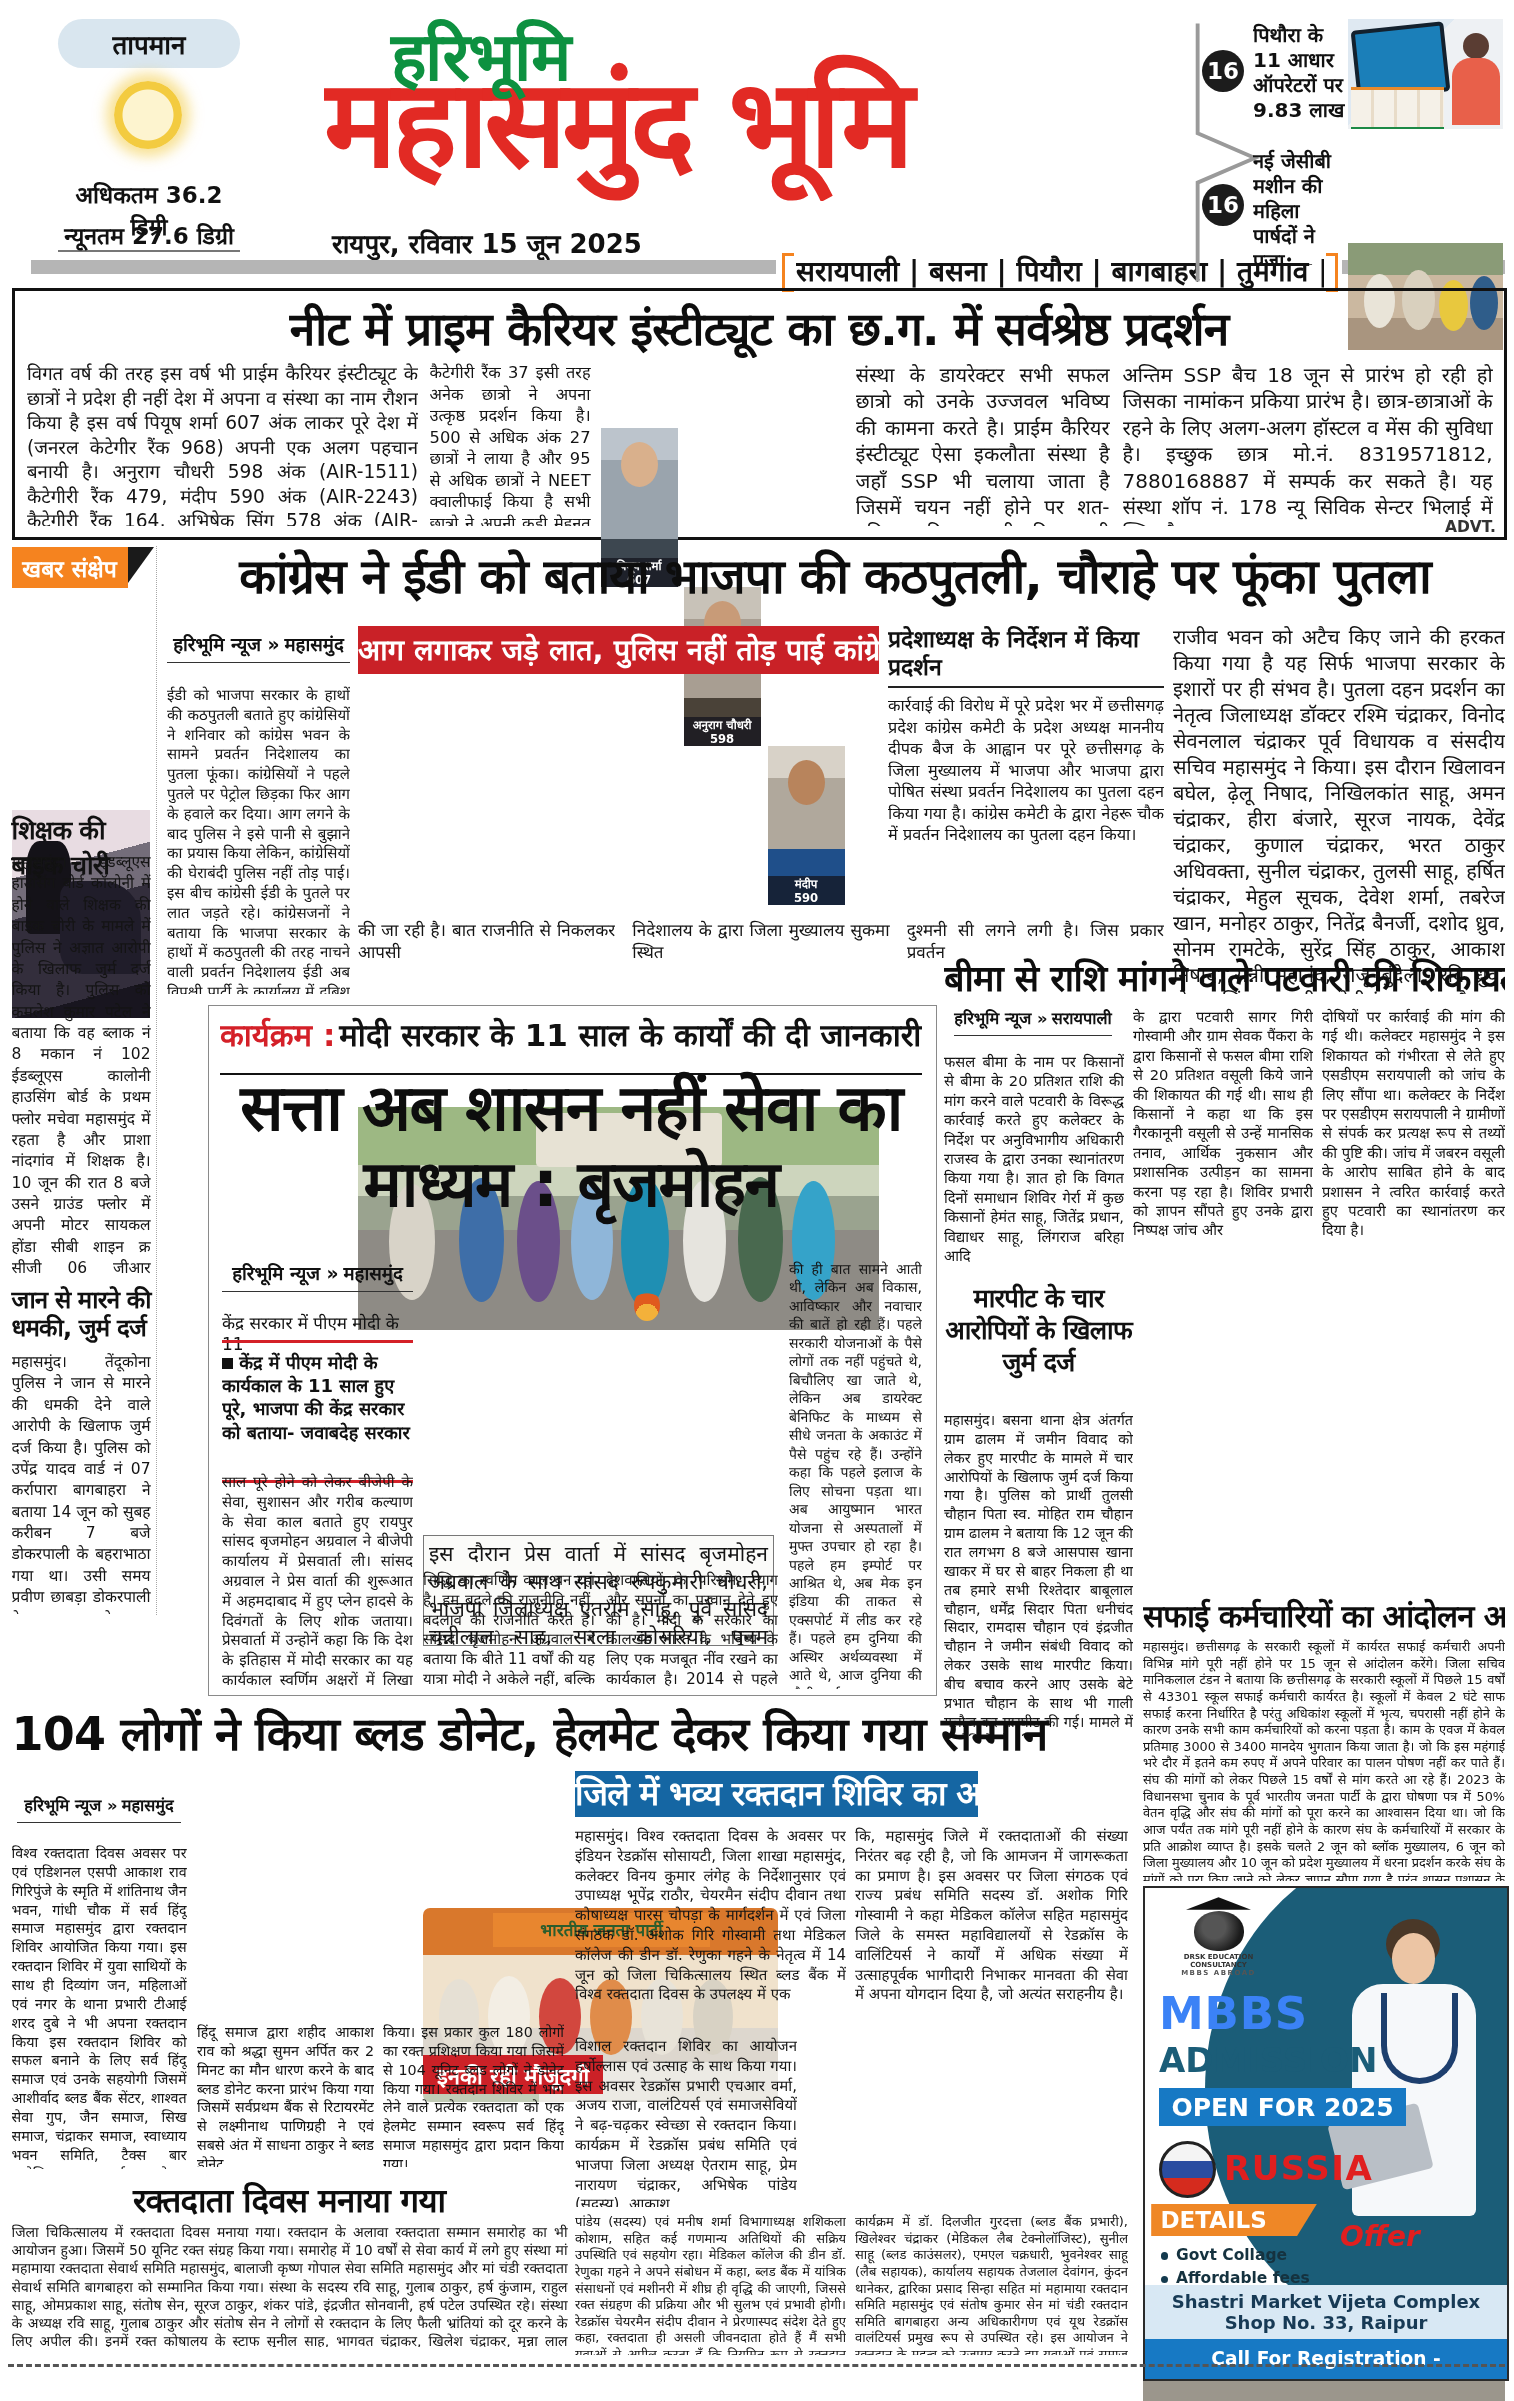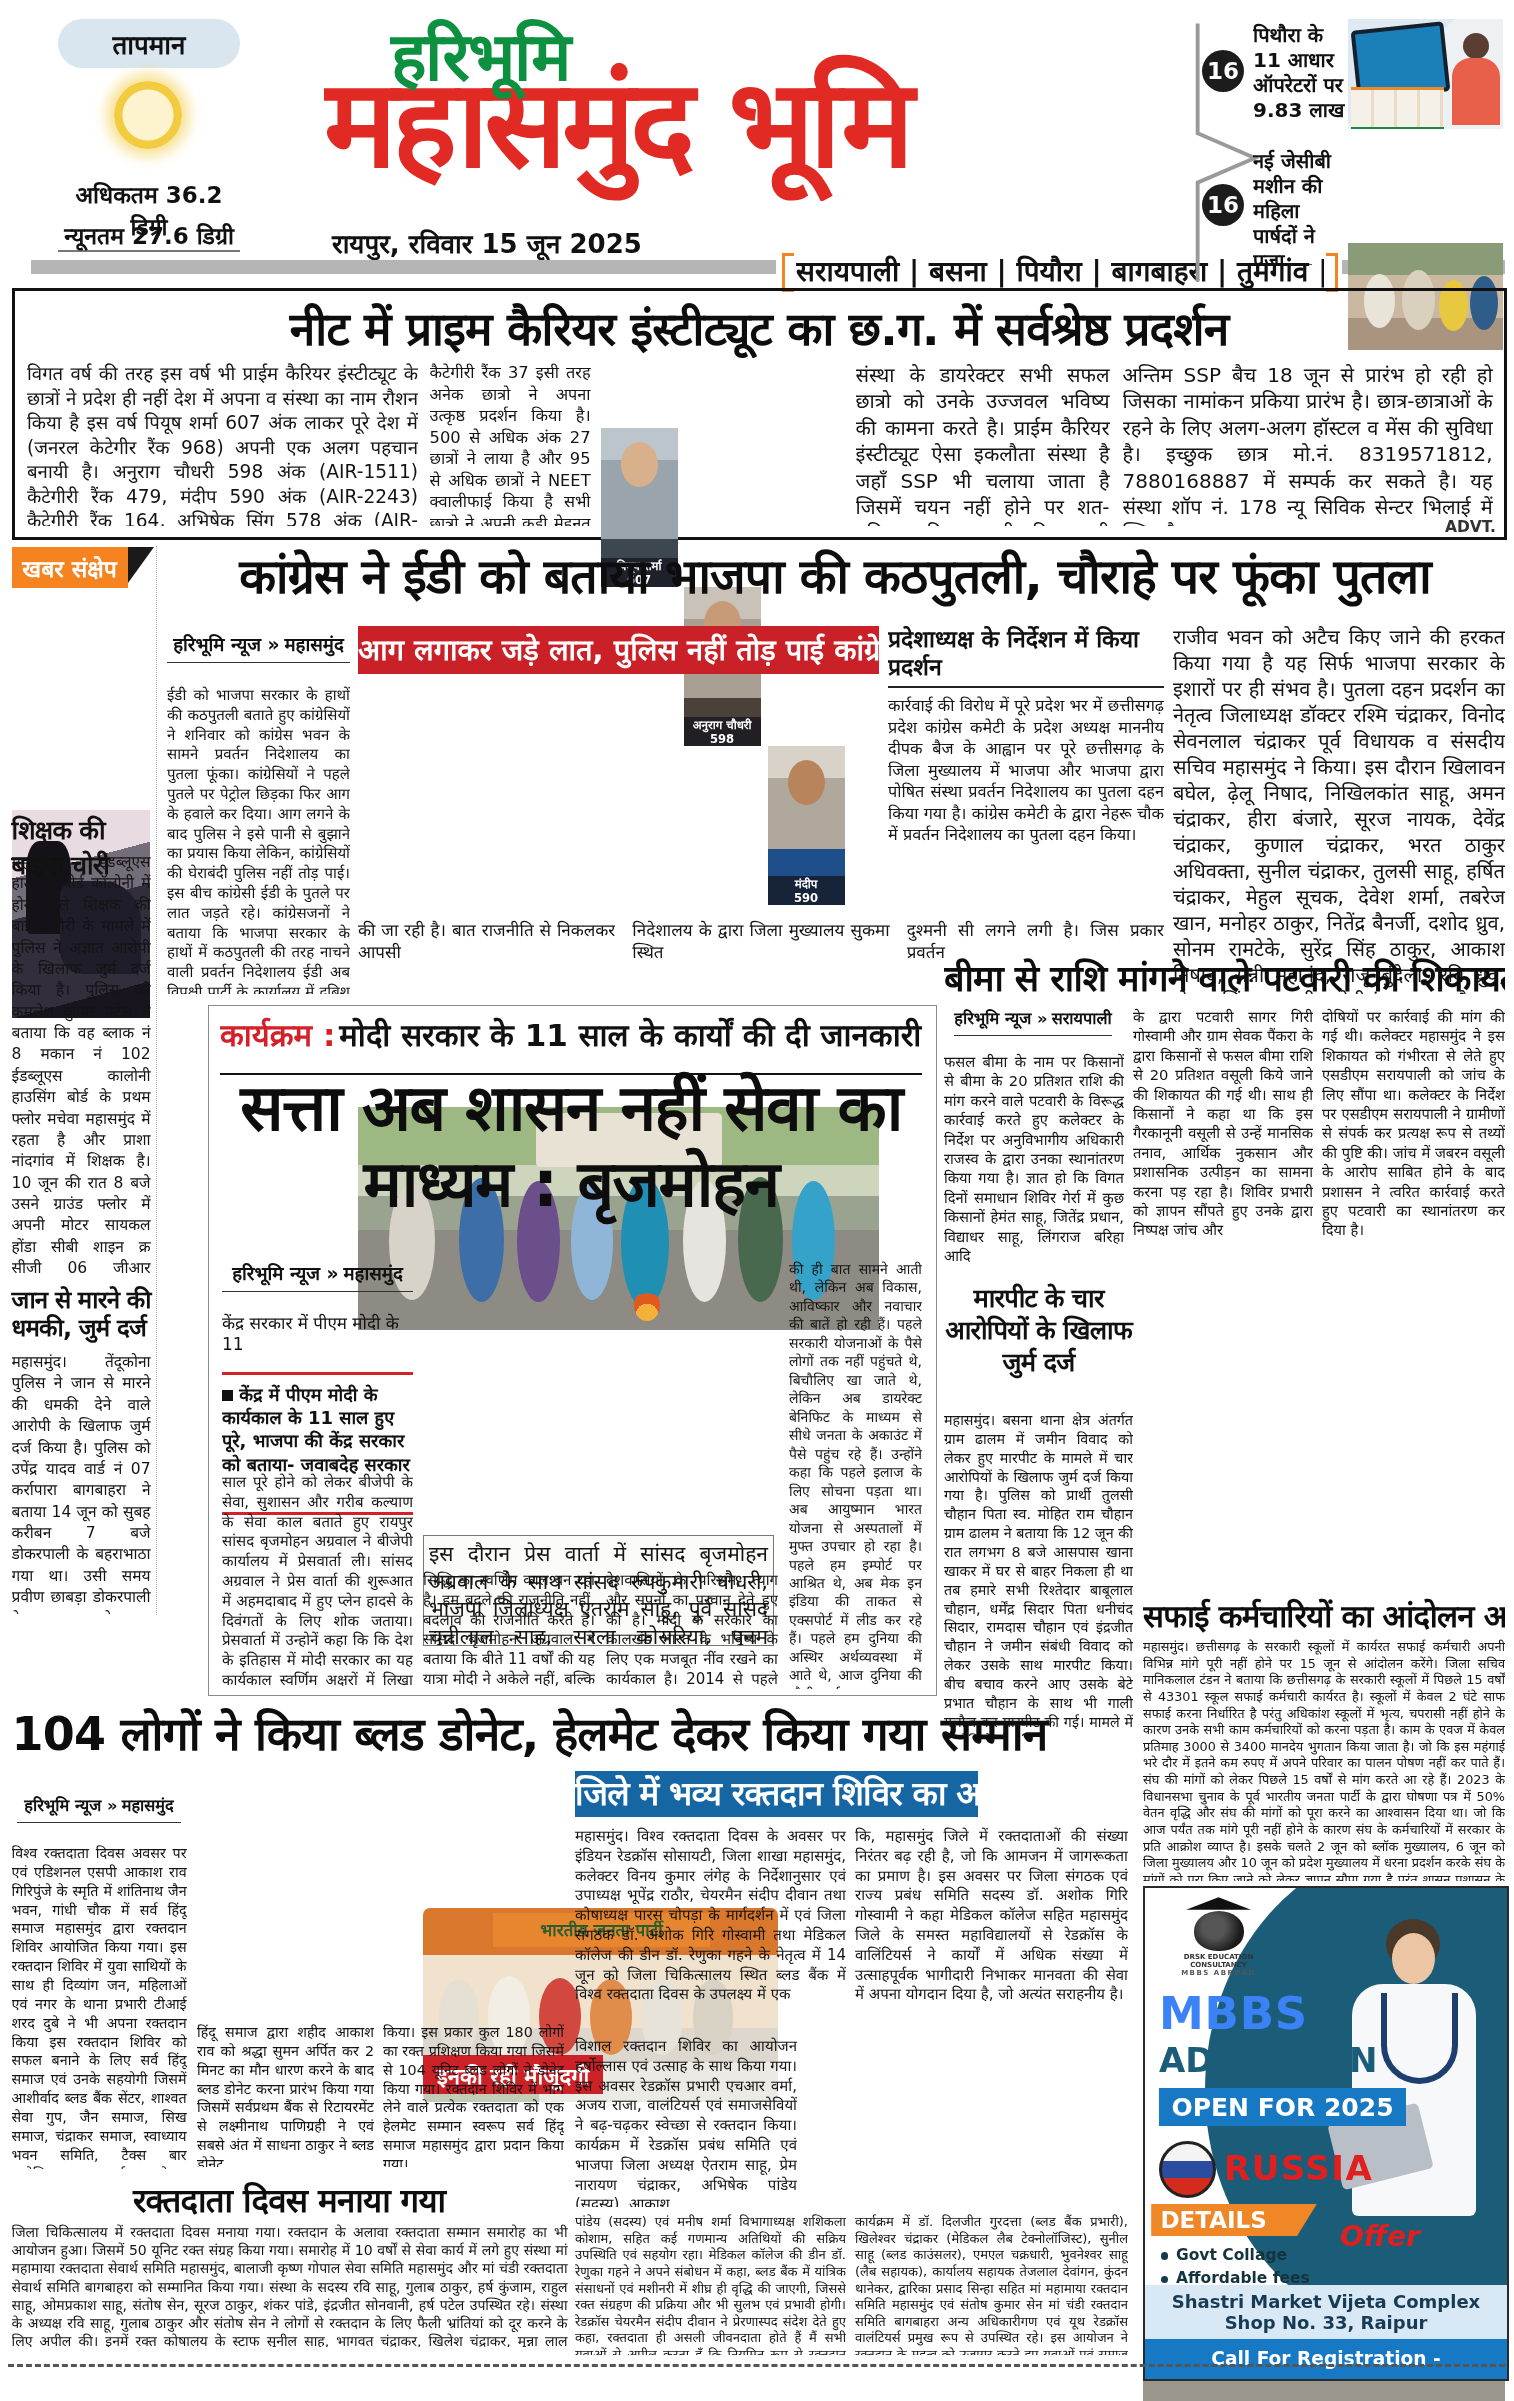--- a/index.html
+++ b/index.html
@@ -8,21 +8,21 @@
   .j{text-align:justify;text-justify:inter-word;overflow:hidden;line-height:1.32;color:#141414;}
   .c{text-align:center;}
   .b{font-weight:bold;}
   .nw{white-space:nowrap;overflow:hidden;}
   .hl{font-weight:800;color:#0d0d0d;letter-spacing:-0.8px;}
   .byline{font-weight:bold;color:#111;border-bottom:1.5px solid #333;padding-bottom:6.2px;text-align:center;}
   .ba{font-weight:900;letter-spacing:-1.5px;}
   .ph{overflow:hidden;position:relative;background:#cfcac2;}
   .blob{position:absolute;border-radius:50%;}
   .redtag{background:#cc2127;color:#fff;font-weight:800;}
-  .rule-red{border-top:3.1px solid #d42028;border-bottom:3.1px solid #d42028;margin-top:32px;}
+  .rule-red{border-top:3.1px solid #d42028;border-bottom:3.1px solid #d42028;}
   .sidebox-title{font-weight:800;border-bottom:2.3px solid #222;padding-bottom:4.6px;}
   .capbox{border:1.5px solid #777;background:#fbfbf9;}
   .dashline{border-top:3.1px dashed #555;}
   ul.mb{list-style:none;margin:0;padding:0;}
   ul.mb li{position:relative;padding-left:17px;font-weight:bold;color:#15323f;margin-bottom:5.4px;}
   ul.mb li:before{content:"";position:absolute;left:1.5px;top:6.2px;width:7.7px;height:7.7px;border-radius:50%;background:#143a4e;}
 </style>
 </head>
 <body>
 

